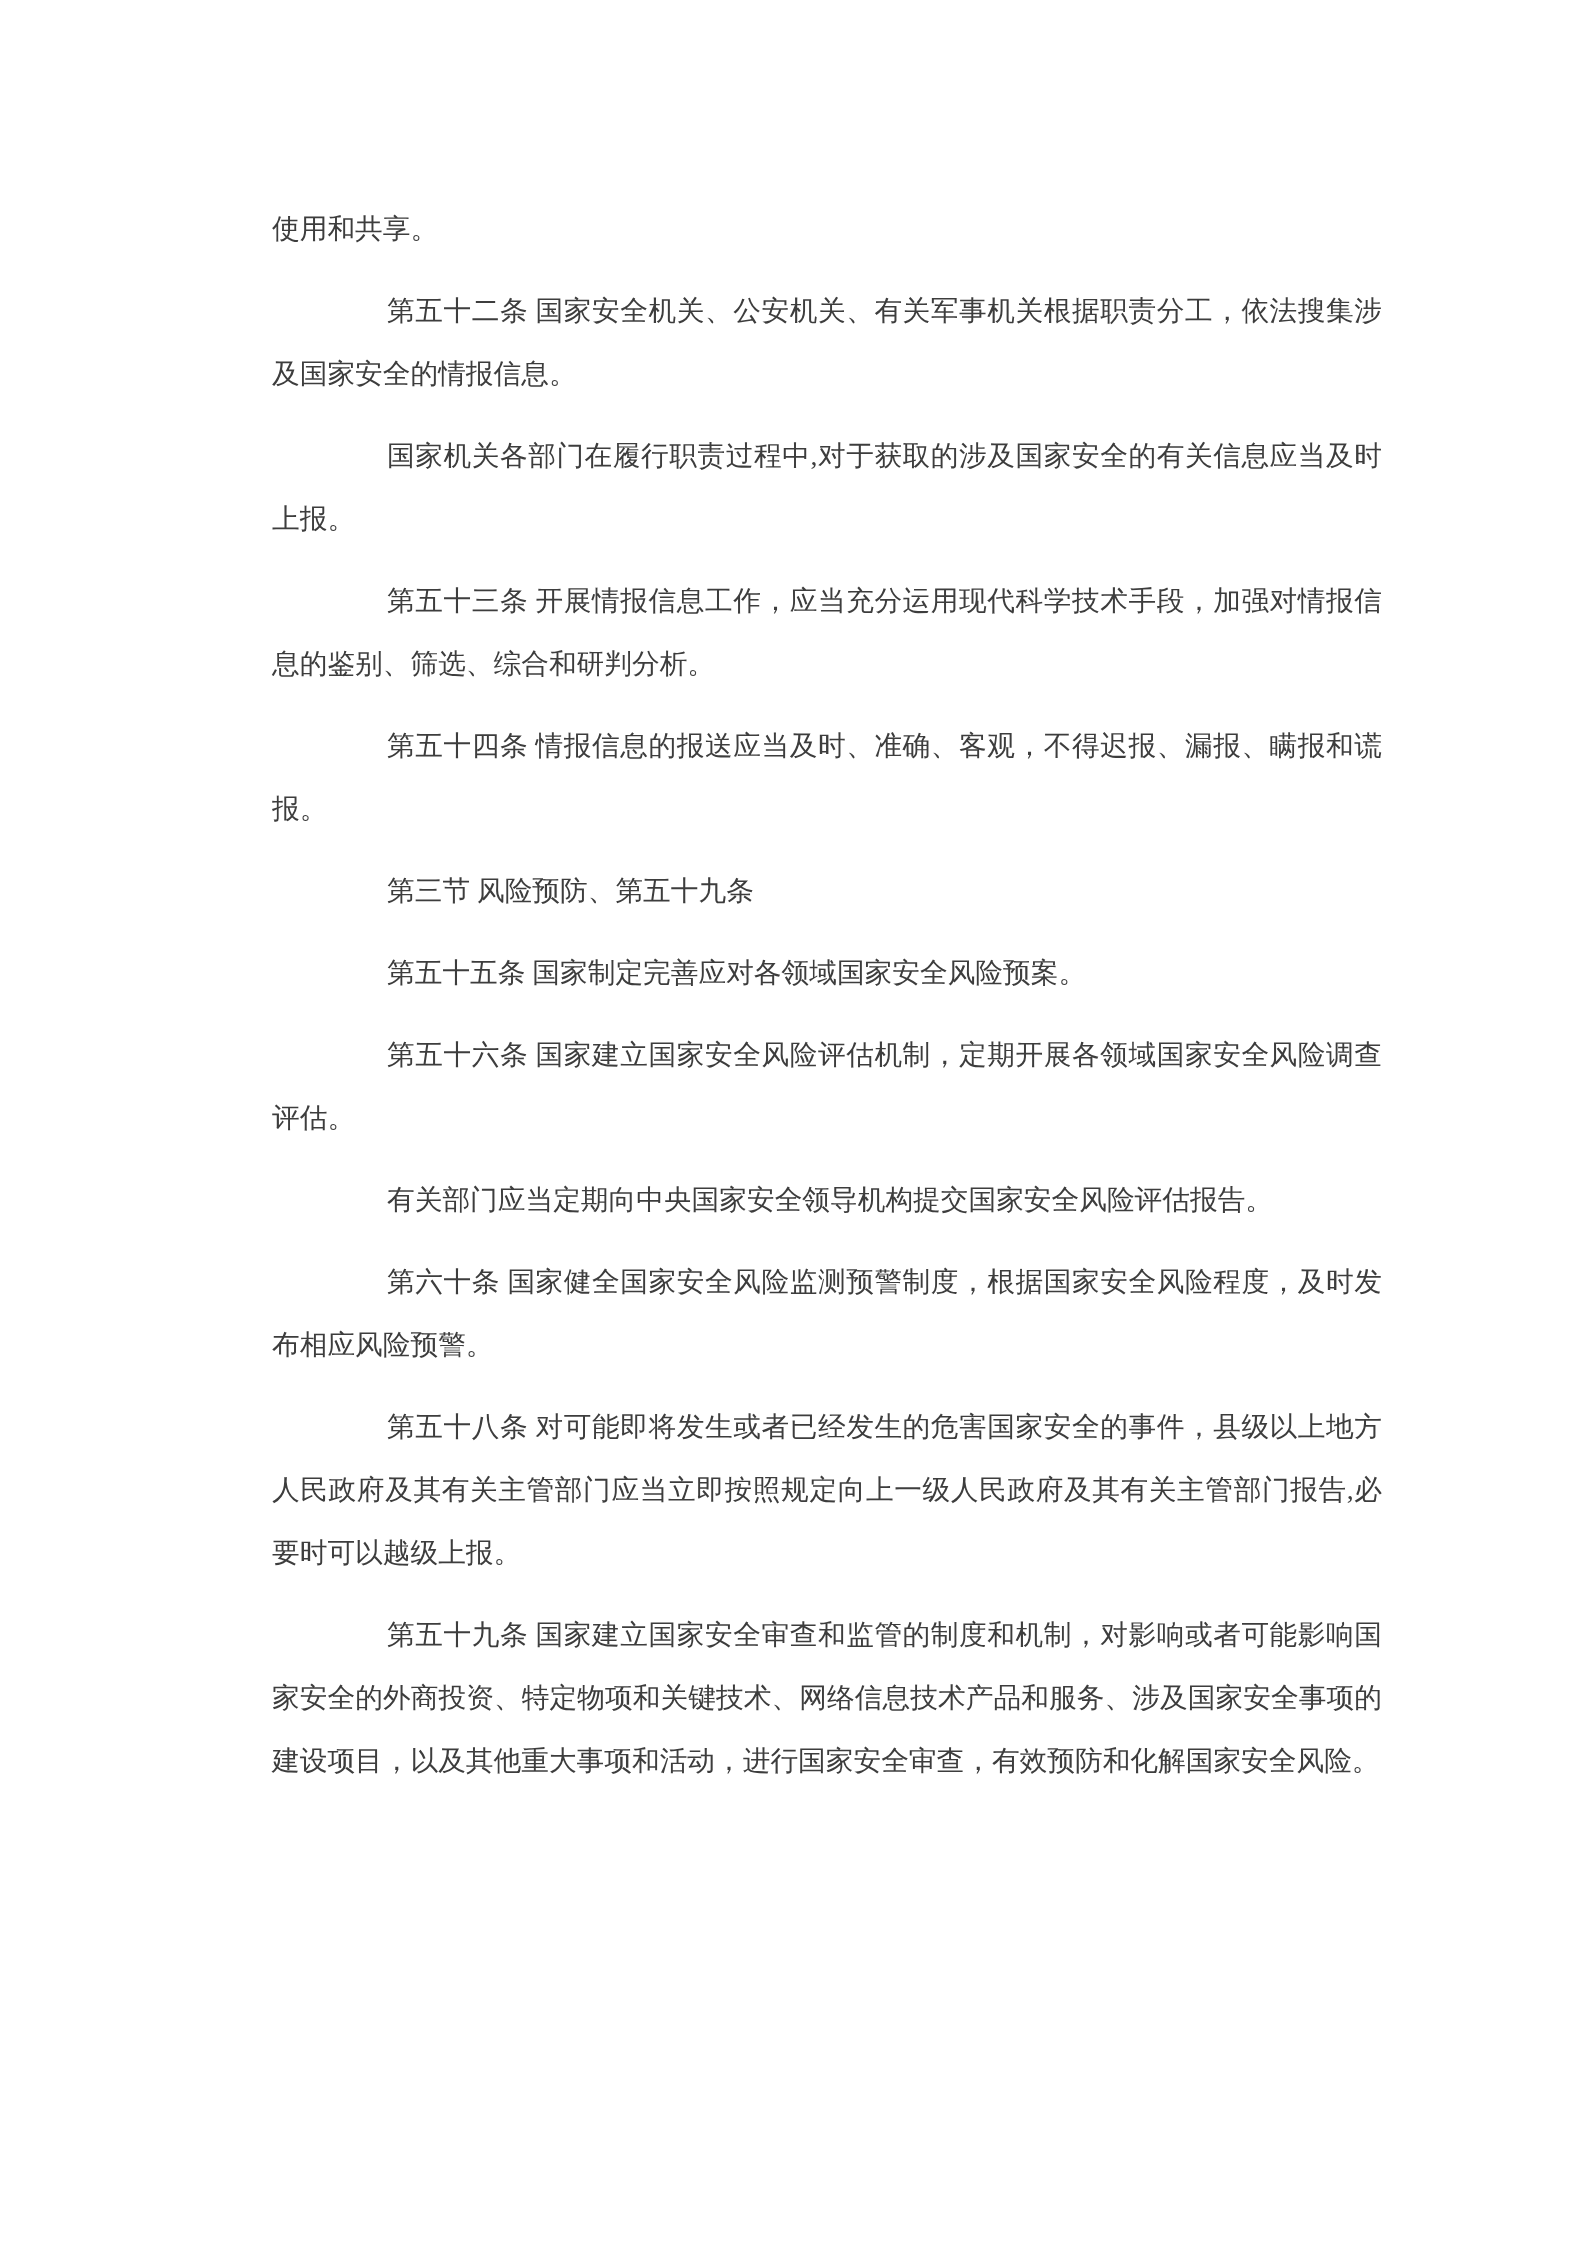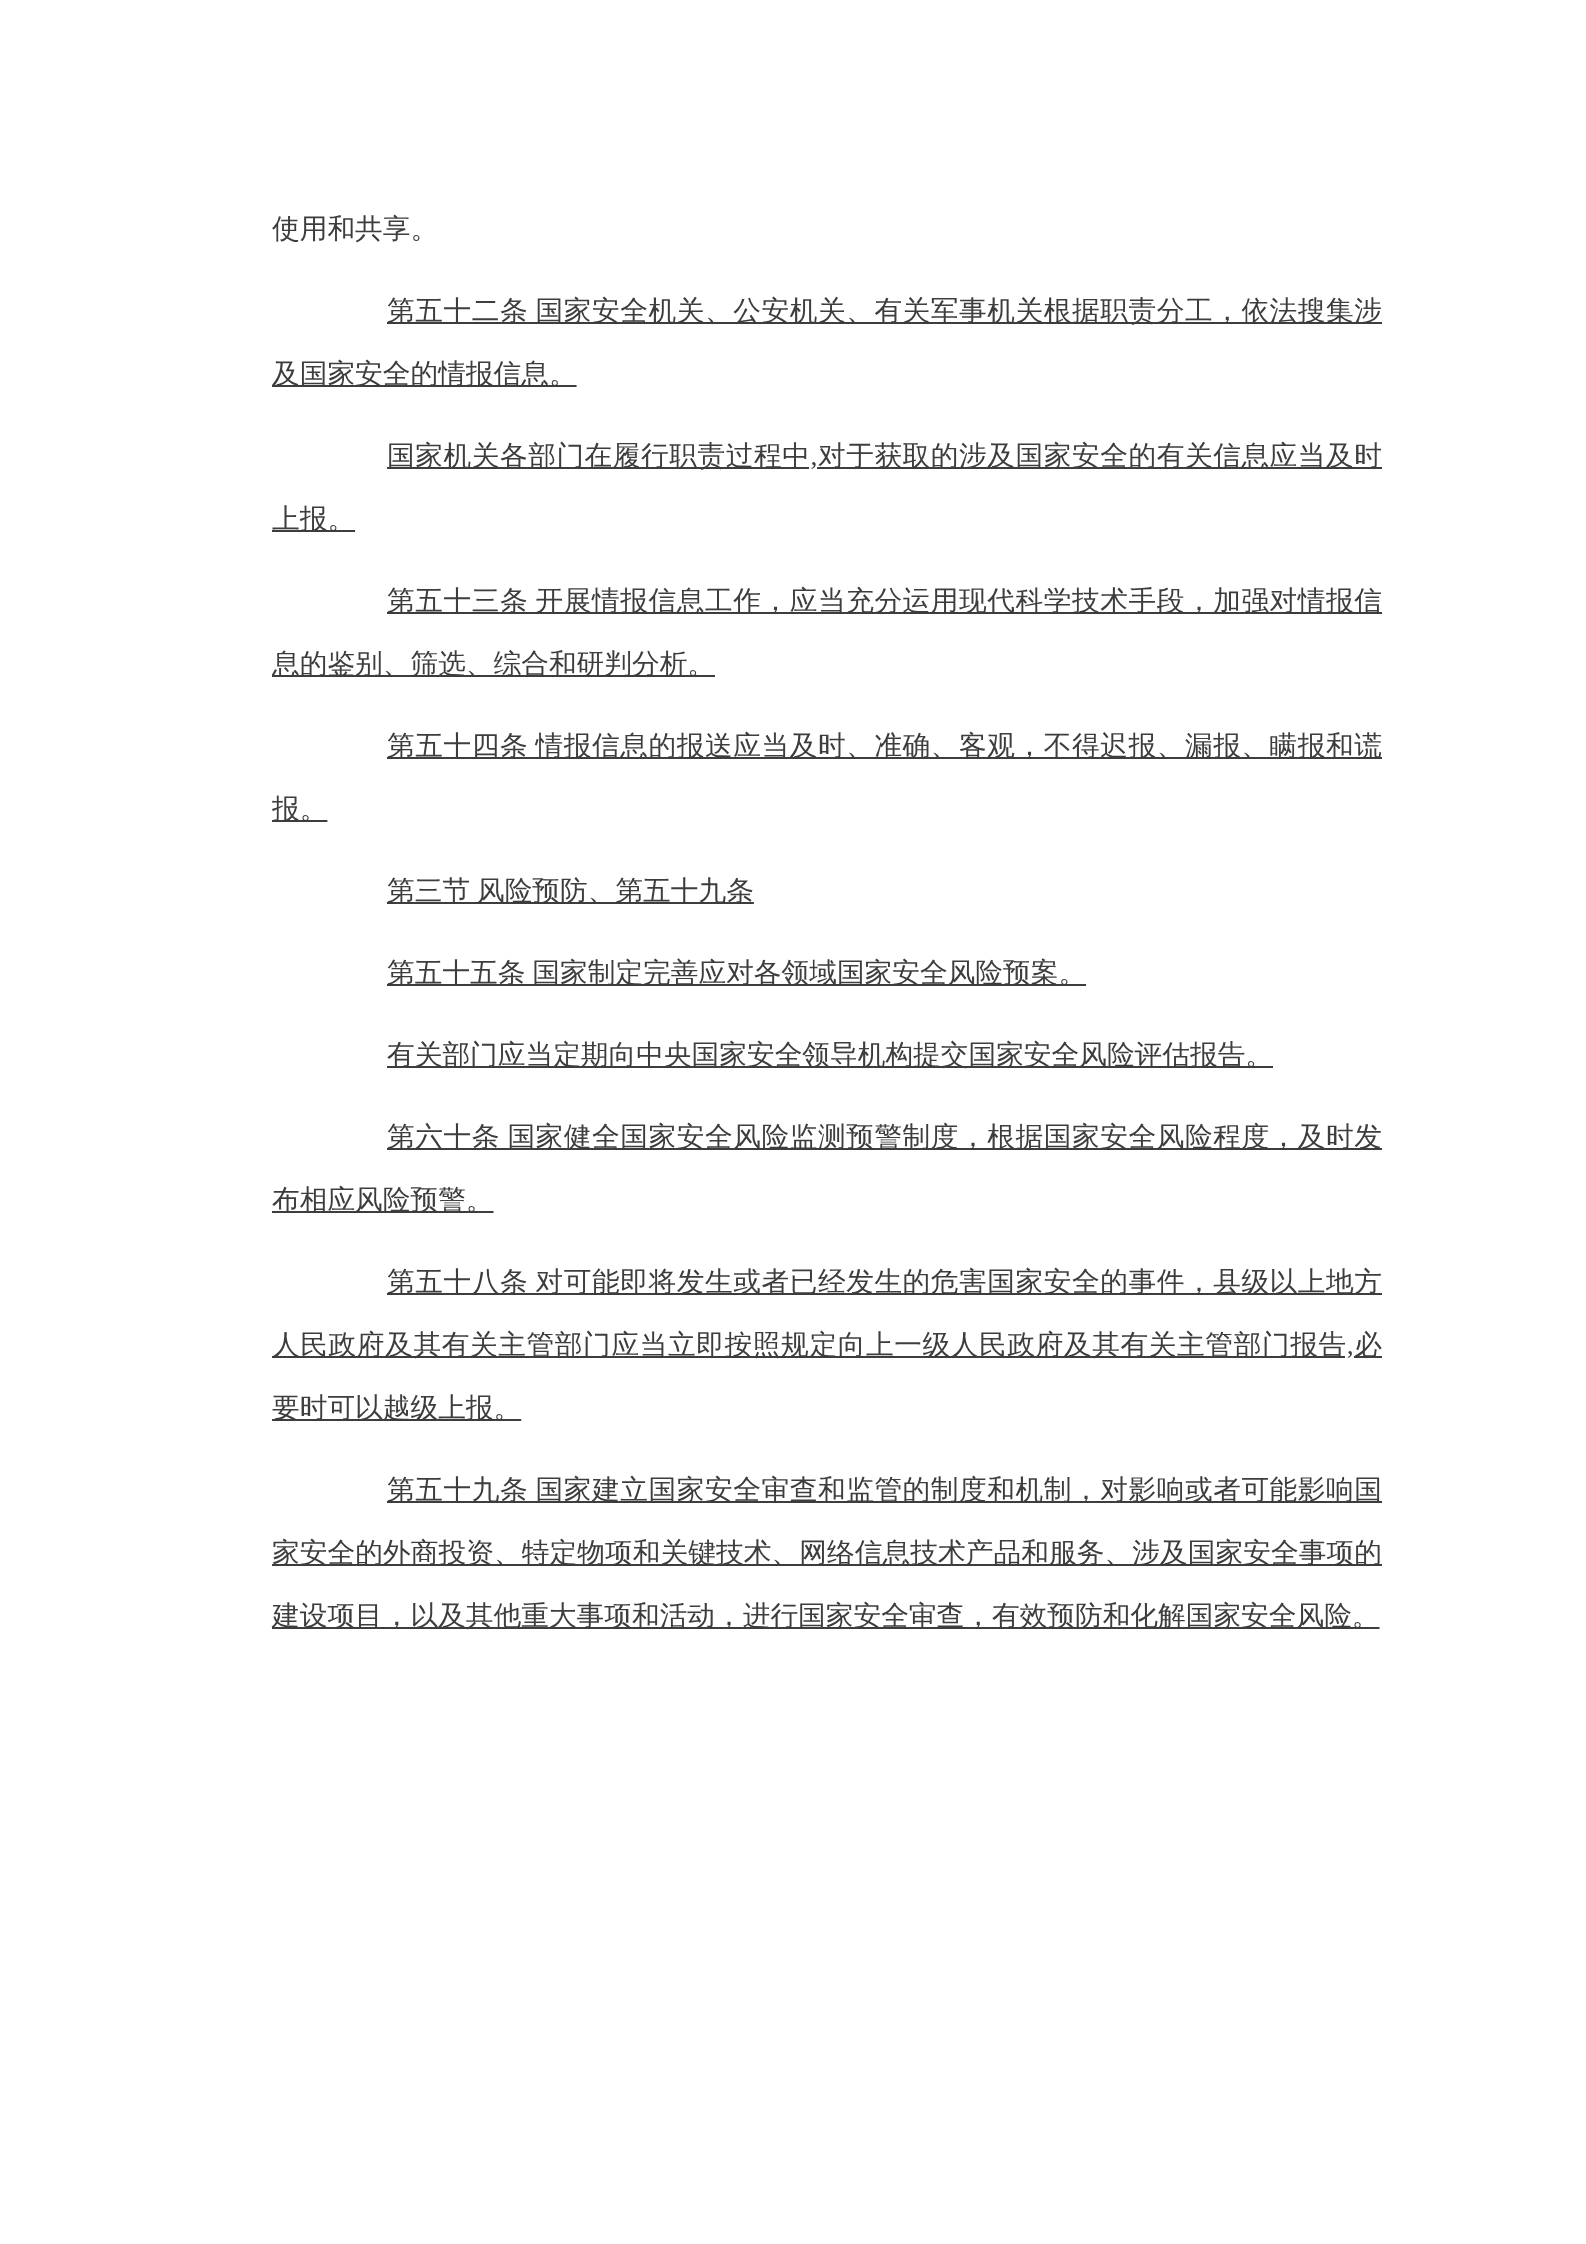--- a/index.html
+++ b/index.html
@@ -25,33 +25,33 @@
   p.para {
     margin: 0 0 19px 0;
     font-size: 27.7px;
     line-height: 63px;
     text-align: justify;
     letter-spacing: 0;
     word-break: normal;
   }
   p.para.indent {
     text-indent: 115px;
-    text-decoration: underline;
   }
 </style>
 </head>
 <body>
 
 <div class="page" style="background: rgb(255, 255, 255); color: rgb(61, 61, 61);">
   <div class="content">
       <p class="para">使用和共享。</p>
       <p class="para indent">第五十二条 国家安全机关、公安机关、有关军事机关根据职责分工，依法搜集涉及国家安全的情报信息。</p>
       <p class="para indent">国家机关各部门在履行职责过程中,对于获取的涉及国家安全的有关信息应当及时上报。</p>
       <p class="para indent">第五十三条 开展情报信息工作，应当充分运用现代科学技术手段，加强对情报信息的鉴别、筛选、综合和研判分析。</p>
       <p class="para indent">第五十四条 情报信息的报送应当及时、准确、客观，不得迟报、漏报、瞒报和谎报。</p>
       <p class="para indent">第三节 风险预防、第五十九条</p>
       <p class="para indent">第五十五条 国家制定完善应对各领域国家安全风险预案。</p>
+      <p class="para indent">第五十六条 国家建立国家安全风险评估机制，定期开展各领域国家安全风险调查评估。</p>
       <p class="para indent">有关部门应当定期向中央国家安全领导机构提交国家安全风险评估报告。</p>
       <p class="para indent">第六十条 国家健全国家安全风险监测预警制度，根据国家安全风险程度，及时发布相应风险预警。</p>
       <p class="para indent">第五十八条 对可能即将发生或者已经发生的危害国家安全的事件，县级以上地方人民政府及其有关主管部门应当立即按照规定向上一级人民政府及其有关主管部门报告,必要时可以越级上报。</p>
       <p class="para indent">第五十九条 国家建立国家安全审查和监管的制度和机制，对影响或者可能影响国家安全的外商投资、特定物项和关键技术、网络信息技术产品和服务、涉及国家安全事项的建设项目，以及其他重大事项和活动，进行国家安全审查，有效预防和化解国家安全风险。</p>
     </div>
 </div>
 
 </body></html>

